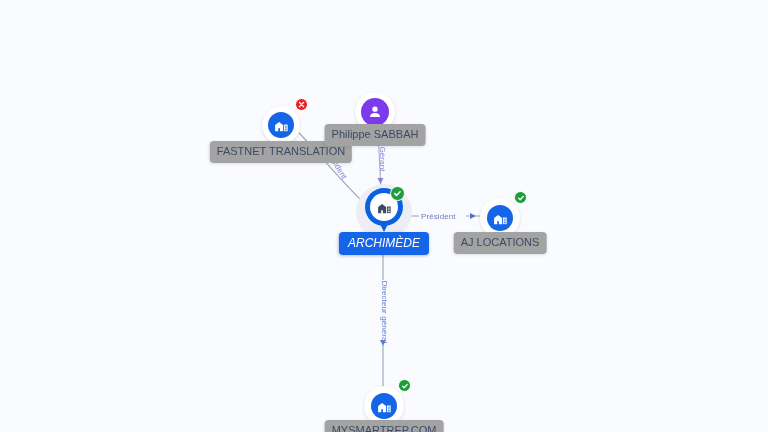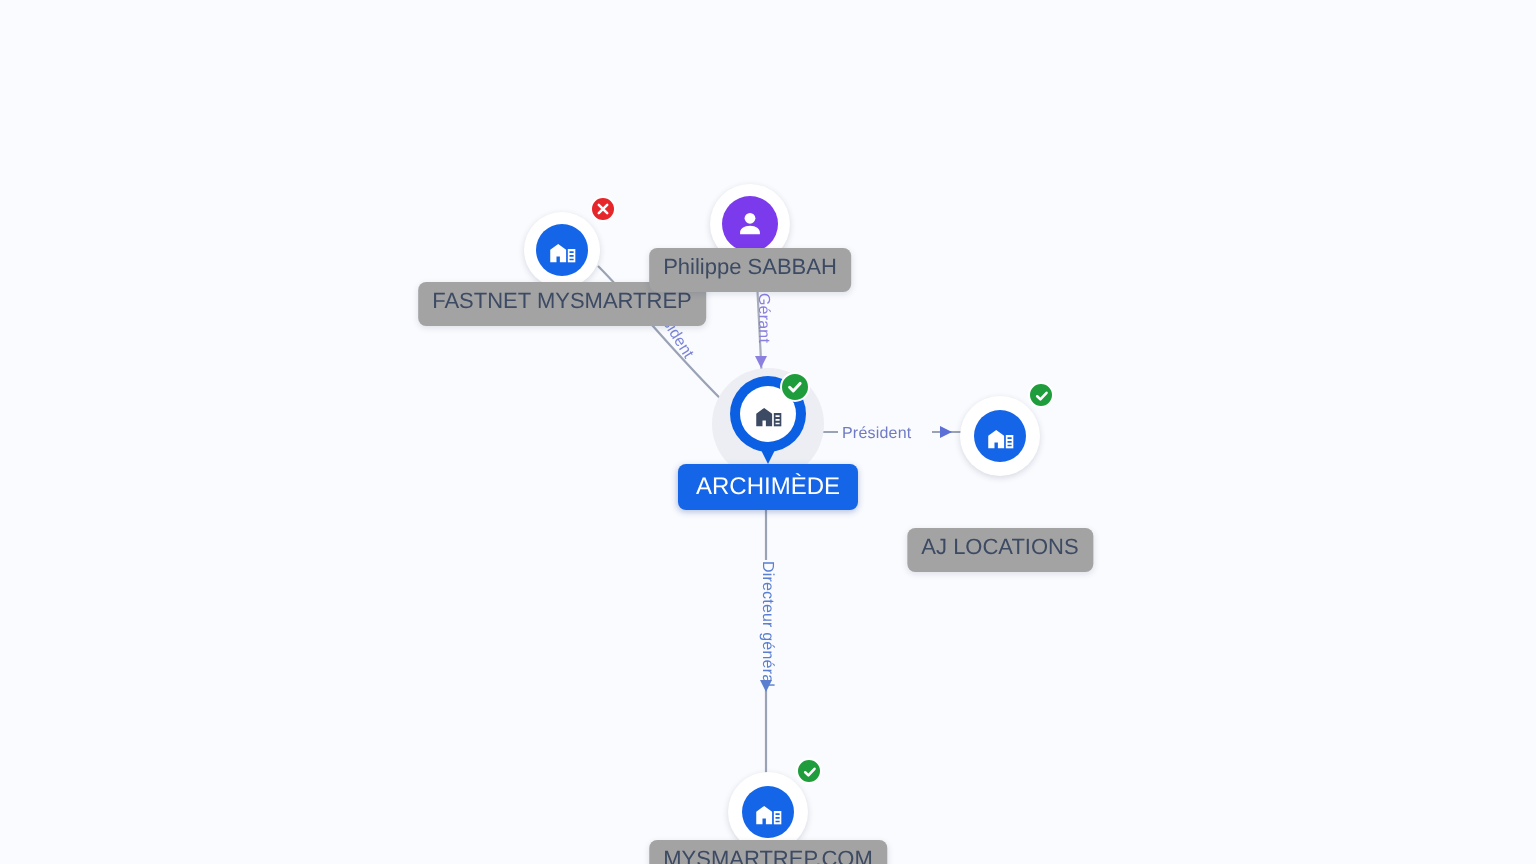--- a/index.html
+++ b/index.html
@@ -225,21 +225,21 @@
         <path fill="#ffffff" d="M3 20V11.2L8.6 7l5.6 4.2V20H9.8v-4.2H7.4V20z"></path>
         <path fill="#ffffff" d="M15.4 20V10.6h5.3V20z"></path>
         <path fill="#1565e8" d="M16.6 12.2h2.9v1.2h-2.9zm0 2.6h2.9V16h-2.9zm0 2.6h2.9v1.2h-2.9z"></path>
       </svg>
       <div class="badge badge-closed badge-tr">
         <svg width="7" height="7" viewBox="0 0 10 10" aria-hidden="true">
           <path d="M2 2 L8 8 M8 2 L2 8" stroke="#ffffff" stroke-width="1.8" stroke-linecap="round"></path>
         </svg>
       </div>
     </div>
-    <div class="node-label" style="top:16px;">FASTNET MYSMARTREP</div>
+    <div class="node-label" style="top:16px;">FASTNET TRANSLATION</div>
   </div>
 
   <div class="node" style="left:375px; top:112px;">
     <div class="node-disc disc-40"></div>
     <div class="icon-circle icon-person">
       <svg width="18" height="18" viewBox="0 0 24 24" aria-hidden="true">
         <circle cx="12" cy="8.2" r="3.6" fill="#ffffff"></circle>
         <path fill="#ffffff" d="M12 13.2c-4 0-6.6 2.2-6.6 4.4v1.2h13.2v-1.2c0-2.2-2.6-4.4-6.6-4.4z"></path>
       </svg>
     </div>
@@ -253,21 +253,21 @@
         <path fill="#ffffff" d="M3 20V11.2L8.6 7l5.6 4.2V20H9.8v-4.2H7.4V20z"></path>
         <path fill="#ffffff" d="M15.4 20V10.6h5.3V20z"></path>
         <path fill="#1565e8" d="M16.6 12.2h2.9v1.2h-2.9zm0 2.6h2.9V16h-2.9zm0 2.6h2.9v1.2h-2.9z"></path>
       </svg>
       <div class="badge badge-ok badge-tr">
         <svg width="8" height="8" viewBox="0 0 12 12" aria-hidden="true">
           <path d="M2.4 6.2 L4.8 8.6 L9.4 3.6" fill="none" stroke="#ffffff" stroke-width="1.9" stroke-linecap="round" stroke-linejoin="round"></path>
         </svg>
       </div>
     </div>
-    <div class="node-label" style="top:14px;margin-top:32px;">AJ LOCATIONS</div>
+    <div class="node-label" style="top:14px;">AJ LOCATIONS</div>
   </div>
 
   <div class="node" style="left:384px; top:406px;">
     <div class="node-disc disc-40"></div>
     <div class="icon-circle icon-company">
       <svg width="17" height="17" viewBox="0 0 24 24" aria-hidden="true">
         <path fill="#ffffff" d="M3 20V11.2L8.6 7l5.6 4.2V20H9.8v-4.2H7.4V20z"></path>
         <path fill="#ffffff" d="M15.4 20V10.6h5.3V20z"></path>
         <path fill="#1565e8" d="M16.6 12.2h2.9v1.2h-2.9zm0 2.6h2.9V16h-2.9zm0 2.6h2.9v1.2h-2.9z"></path>
       </svg>
@@ -291,16 +291,16 @@
           <path fill="#3d4a63" d="M15.4 20V10.6h5.3V20z"></path>
           <path fill="#ffffff" d="M16.6 12.2h2.9v1.2h-2.9zm0 2.6h2.9V16h-2.9zm0 2.6h2.9v1.2h-2.9z"></path>
         </svg>
       </div>
       <div class="pin-badge">
         <svg width="9" height="9" viewBox="0 0 12 12" aria-hidden="true">
           <path d="M2.4 6.2 L4.8 8.6 L9.4 3.6" fill="none" stroke="#ffffff" stroke-width="2" stroke-linecap="round" stroke-linejoin="round"></path>
         </svg>
       </div>
     </div>
-    <div class="node-label label-root" style="top:20px;">ARCHIMÈDE</div>
+    <div class="node-label label-root" style="top:20px;font-style:italic;">ARCHIMÈDE</div>
   </div>
 
 </div>
 
 </body></html>

